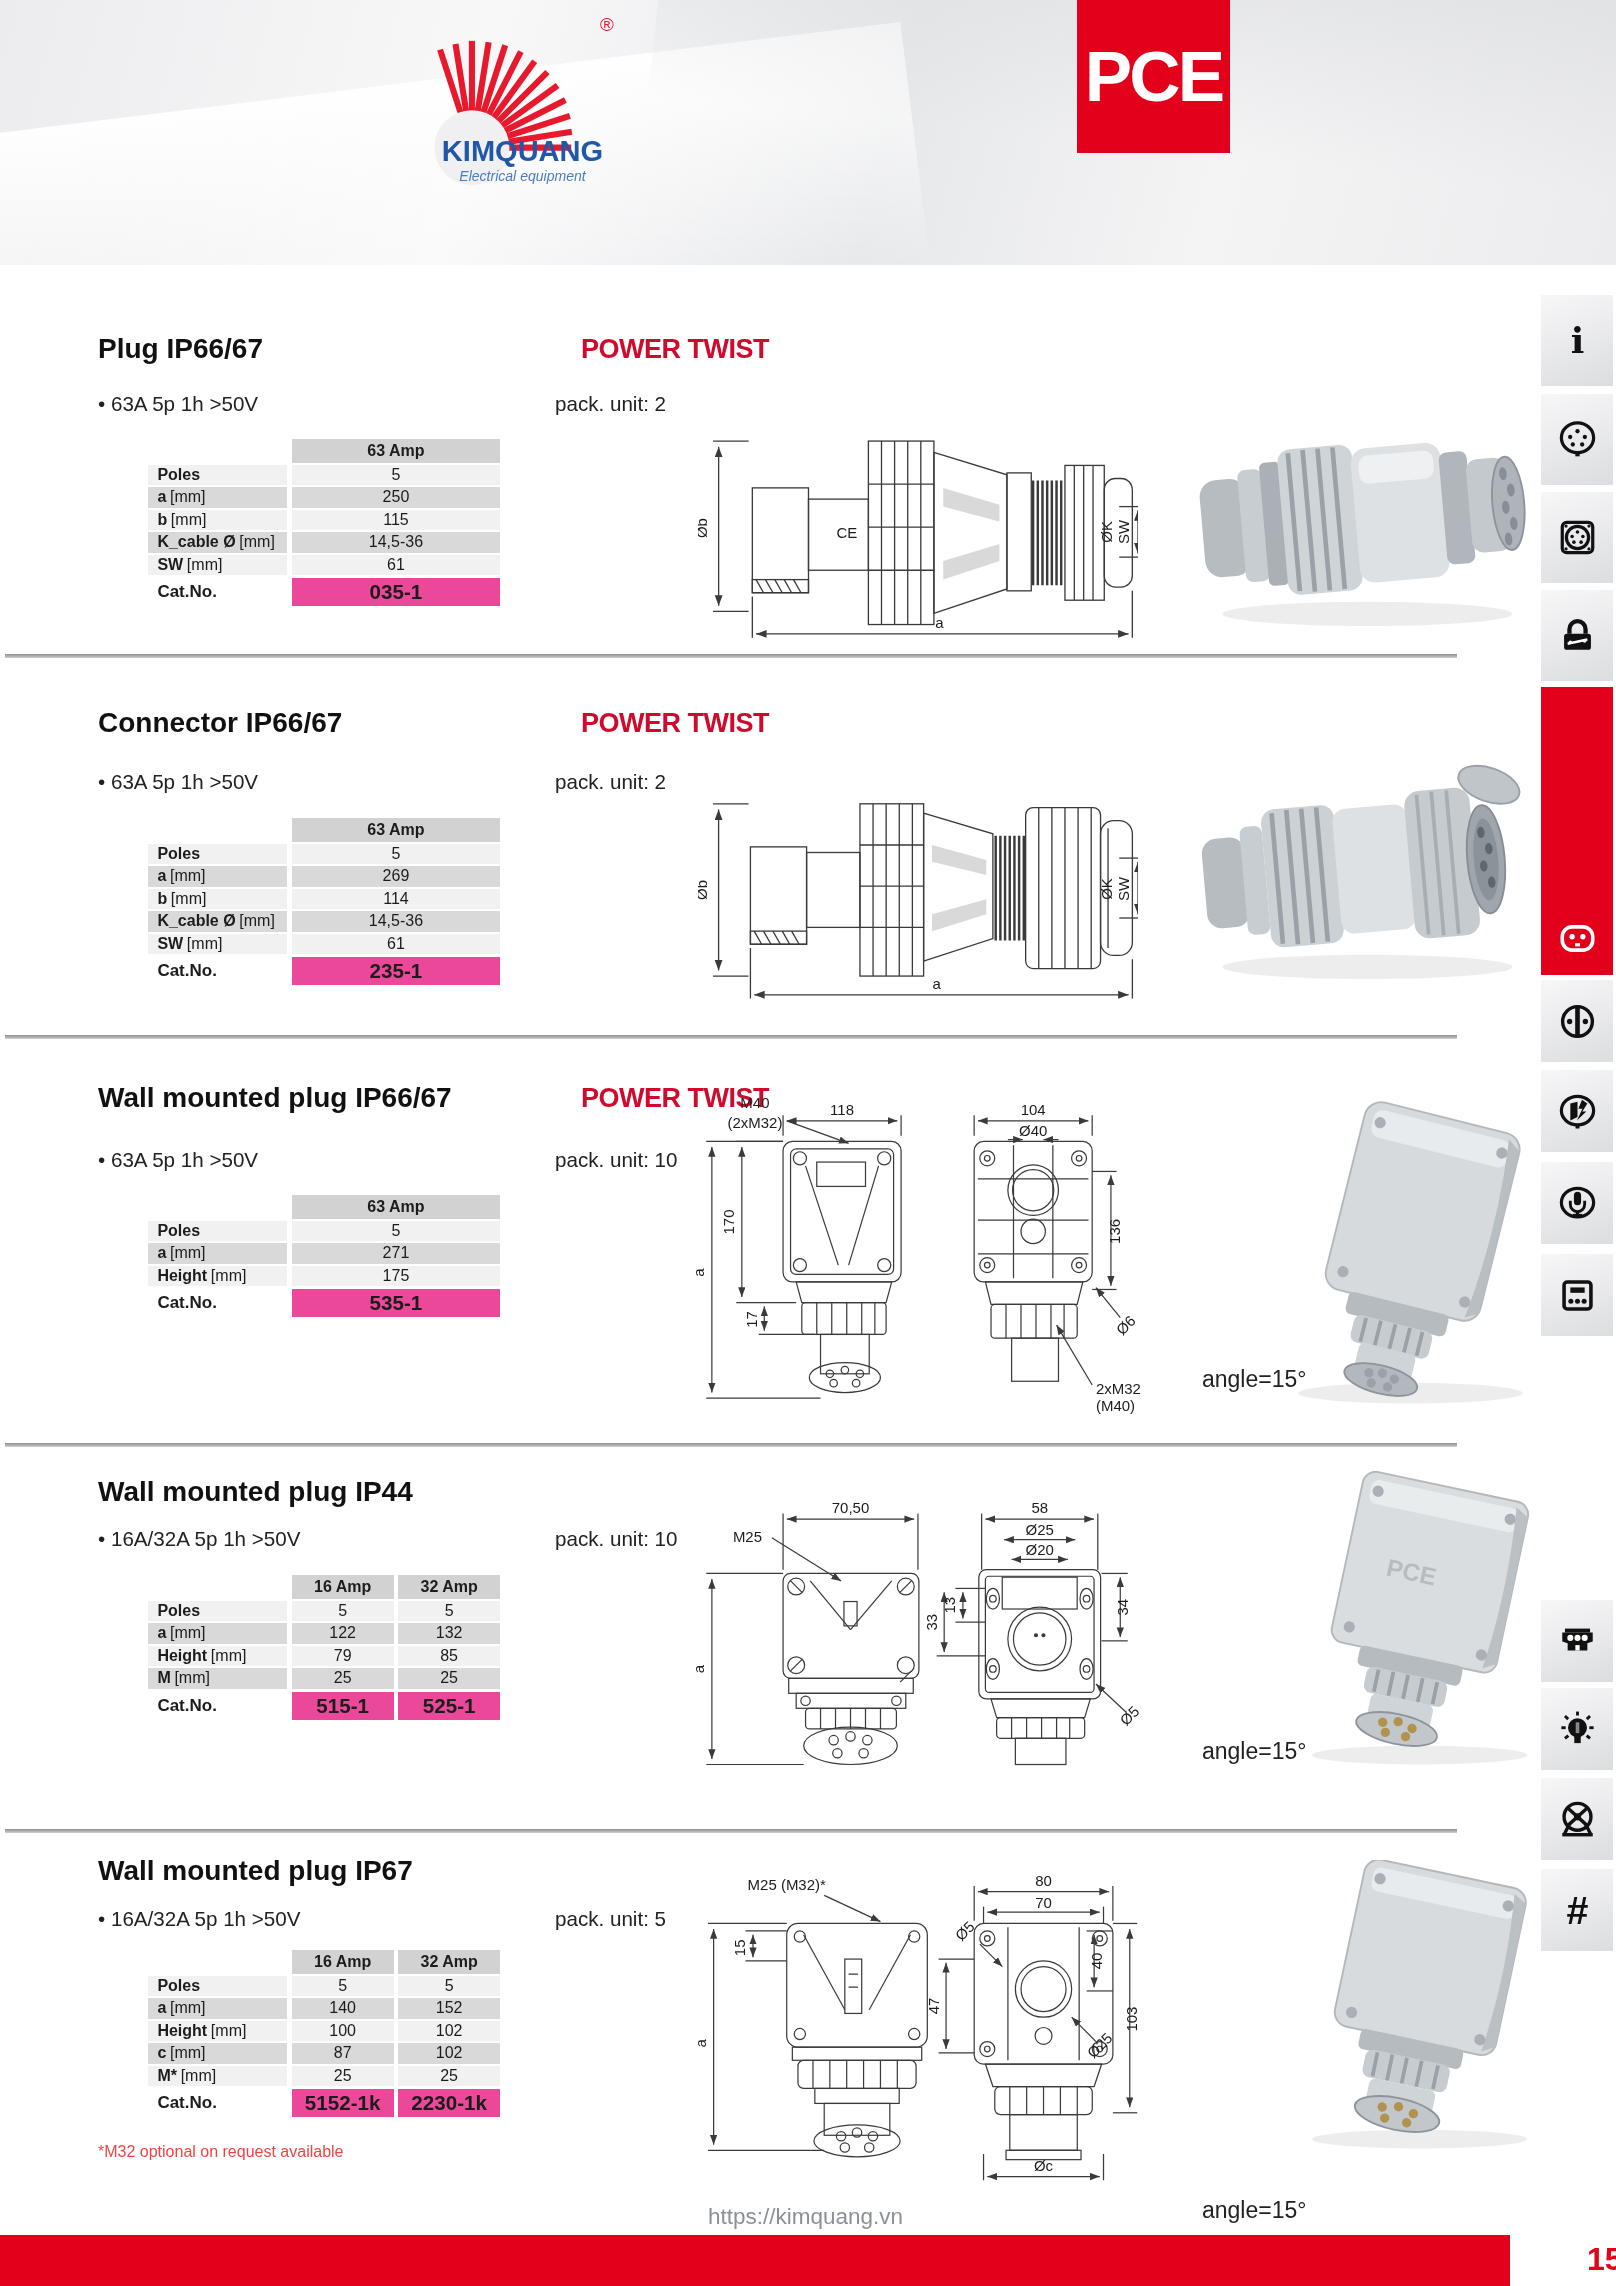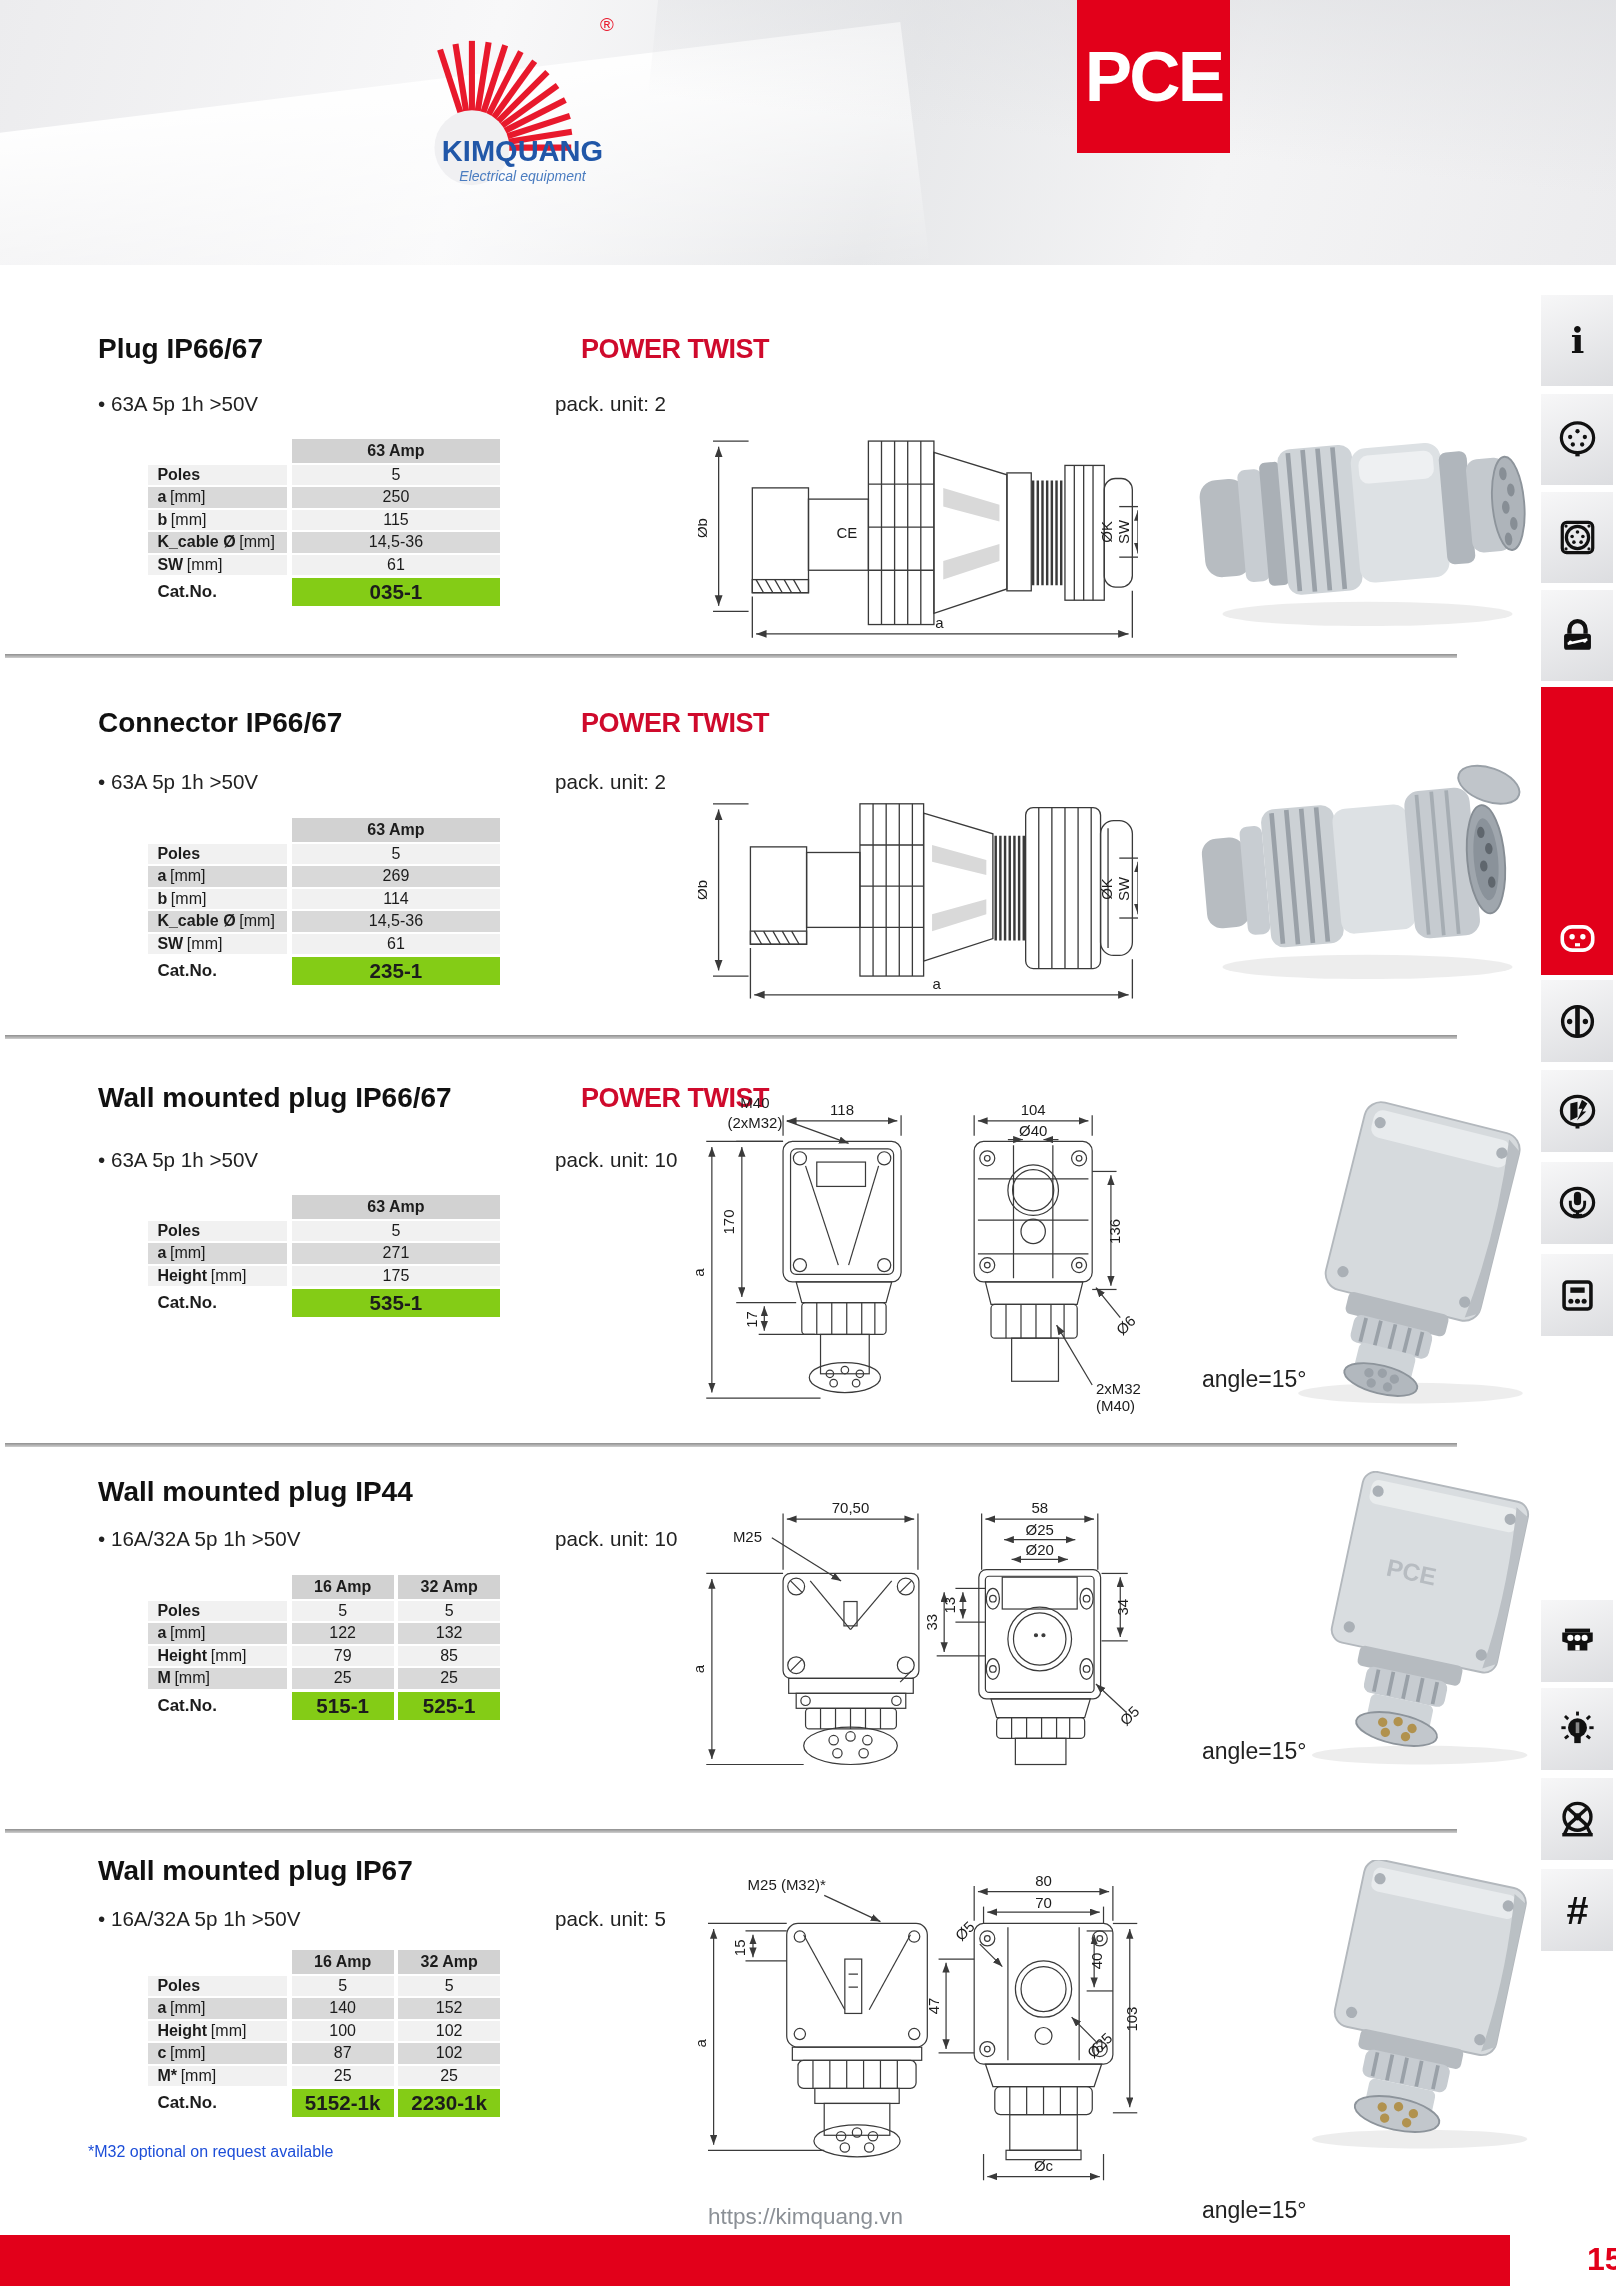--- a/index.html
+++ b/index.html
@@ -19,38 +19,38 @@
   
   .divider{position:absolute;left:4.7px;width:1452px;height:3.7px;
     background:linear-gradient(#8f8f8f,#cfcfcf);}
   
   .section{position:absolute;left:0;width:1616px;}
   .sec-title{position:absolute;left:98px;font-size:28px;font-weight:700;color:#111;white-space:nowrap;}
   .power{position:absolute;left:581px;font-size:27px;font-weight:800;color:#cf0a2c;letter-spacing:-0.5px;white-space:nowrap;}
   .bullet{position:absolute;left:98px;font-size:20.6px;color:#222;white-space:nowrap;}
   .pack{position:absolute;left:555px;font-size:20.6px;color:#222;white-space:nowrap;}
   .angle{position:absolute;left:1202px;font-size:23px;color:#222;white-space:nowrap;}
-  .footnote{position:absolute;left:88px;font-size:16px;color:#1d4ed8;}
+  .footnote{position:absolute;left:98px;font-size:16px;color:#ef4444;}
   
   .spec-table{position:absolute;left:148px;width:352px;}
   .thead,.trow,.tcat{display:flex;}
   .cell{box-sizing:border-box;}
   .lbl{width:161px;margin-right:4.7px;padding-left:9.4px;font-size:16px;}
   .val{width:243px;text-align:center;font-size:16px;}
   .two .val{width:119px;margin-right:4.7px;}
   .thead .val:last-child,.trow .val:last-child,.tcat .val:last-child{margin-right:0;}
   .thead{height:24px;line-height:24px;margin-bottom:1.9px;font-weight:700;}
   .thead .val{background:#d2d2d2;}
   .trow{height:20.6px;line-height:20.6px;margin-bottom:1.9px;}
   .tbody .trow:nth-child(odd) .cell{background:#f1f1f1;}
   .tbody .trow:nth-child(even) .cell{background:#d9d9d9;}
   .unit{font-weight:400;margin-left:3.7px;margin-top:30px;}
   .tcat{height:28px;line-height:28px;margin-top:3px;}
   .tcat .lbl{font-weight:700;font-size:17px;}
-  .tcat .val{background:#84cc16;font-weight:700;font-size:20.6px;}
+  .tcat .val{background:#ec4899;font-weight:700;font-size:20.6px;}
   
   .d-svg{position:absolute;}
   .d-svg text{font-family:"Liberation Sans",sans-serif;font-size:16px;fill:#1c1c1c;}
   .p-svg{position:absolute;}
   
   .side-box{position:absolute;left:1541px;width:72px;
     background:linear-gradient(160deg,#f7f7f8,#dcdde0);
     display:flex;align-items:center;justify-content:center;}
   .side-box svg{width:43px;height:43px;}
   .side-box.red{background:#e2001a;align-items:flex-end;padding-bottom:15px;box-sizing:border-box;}

